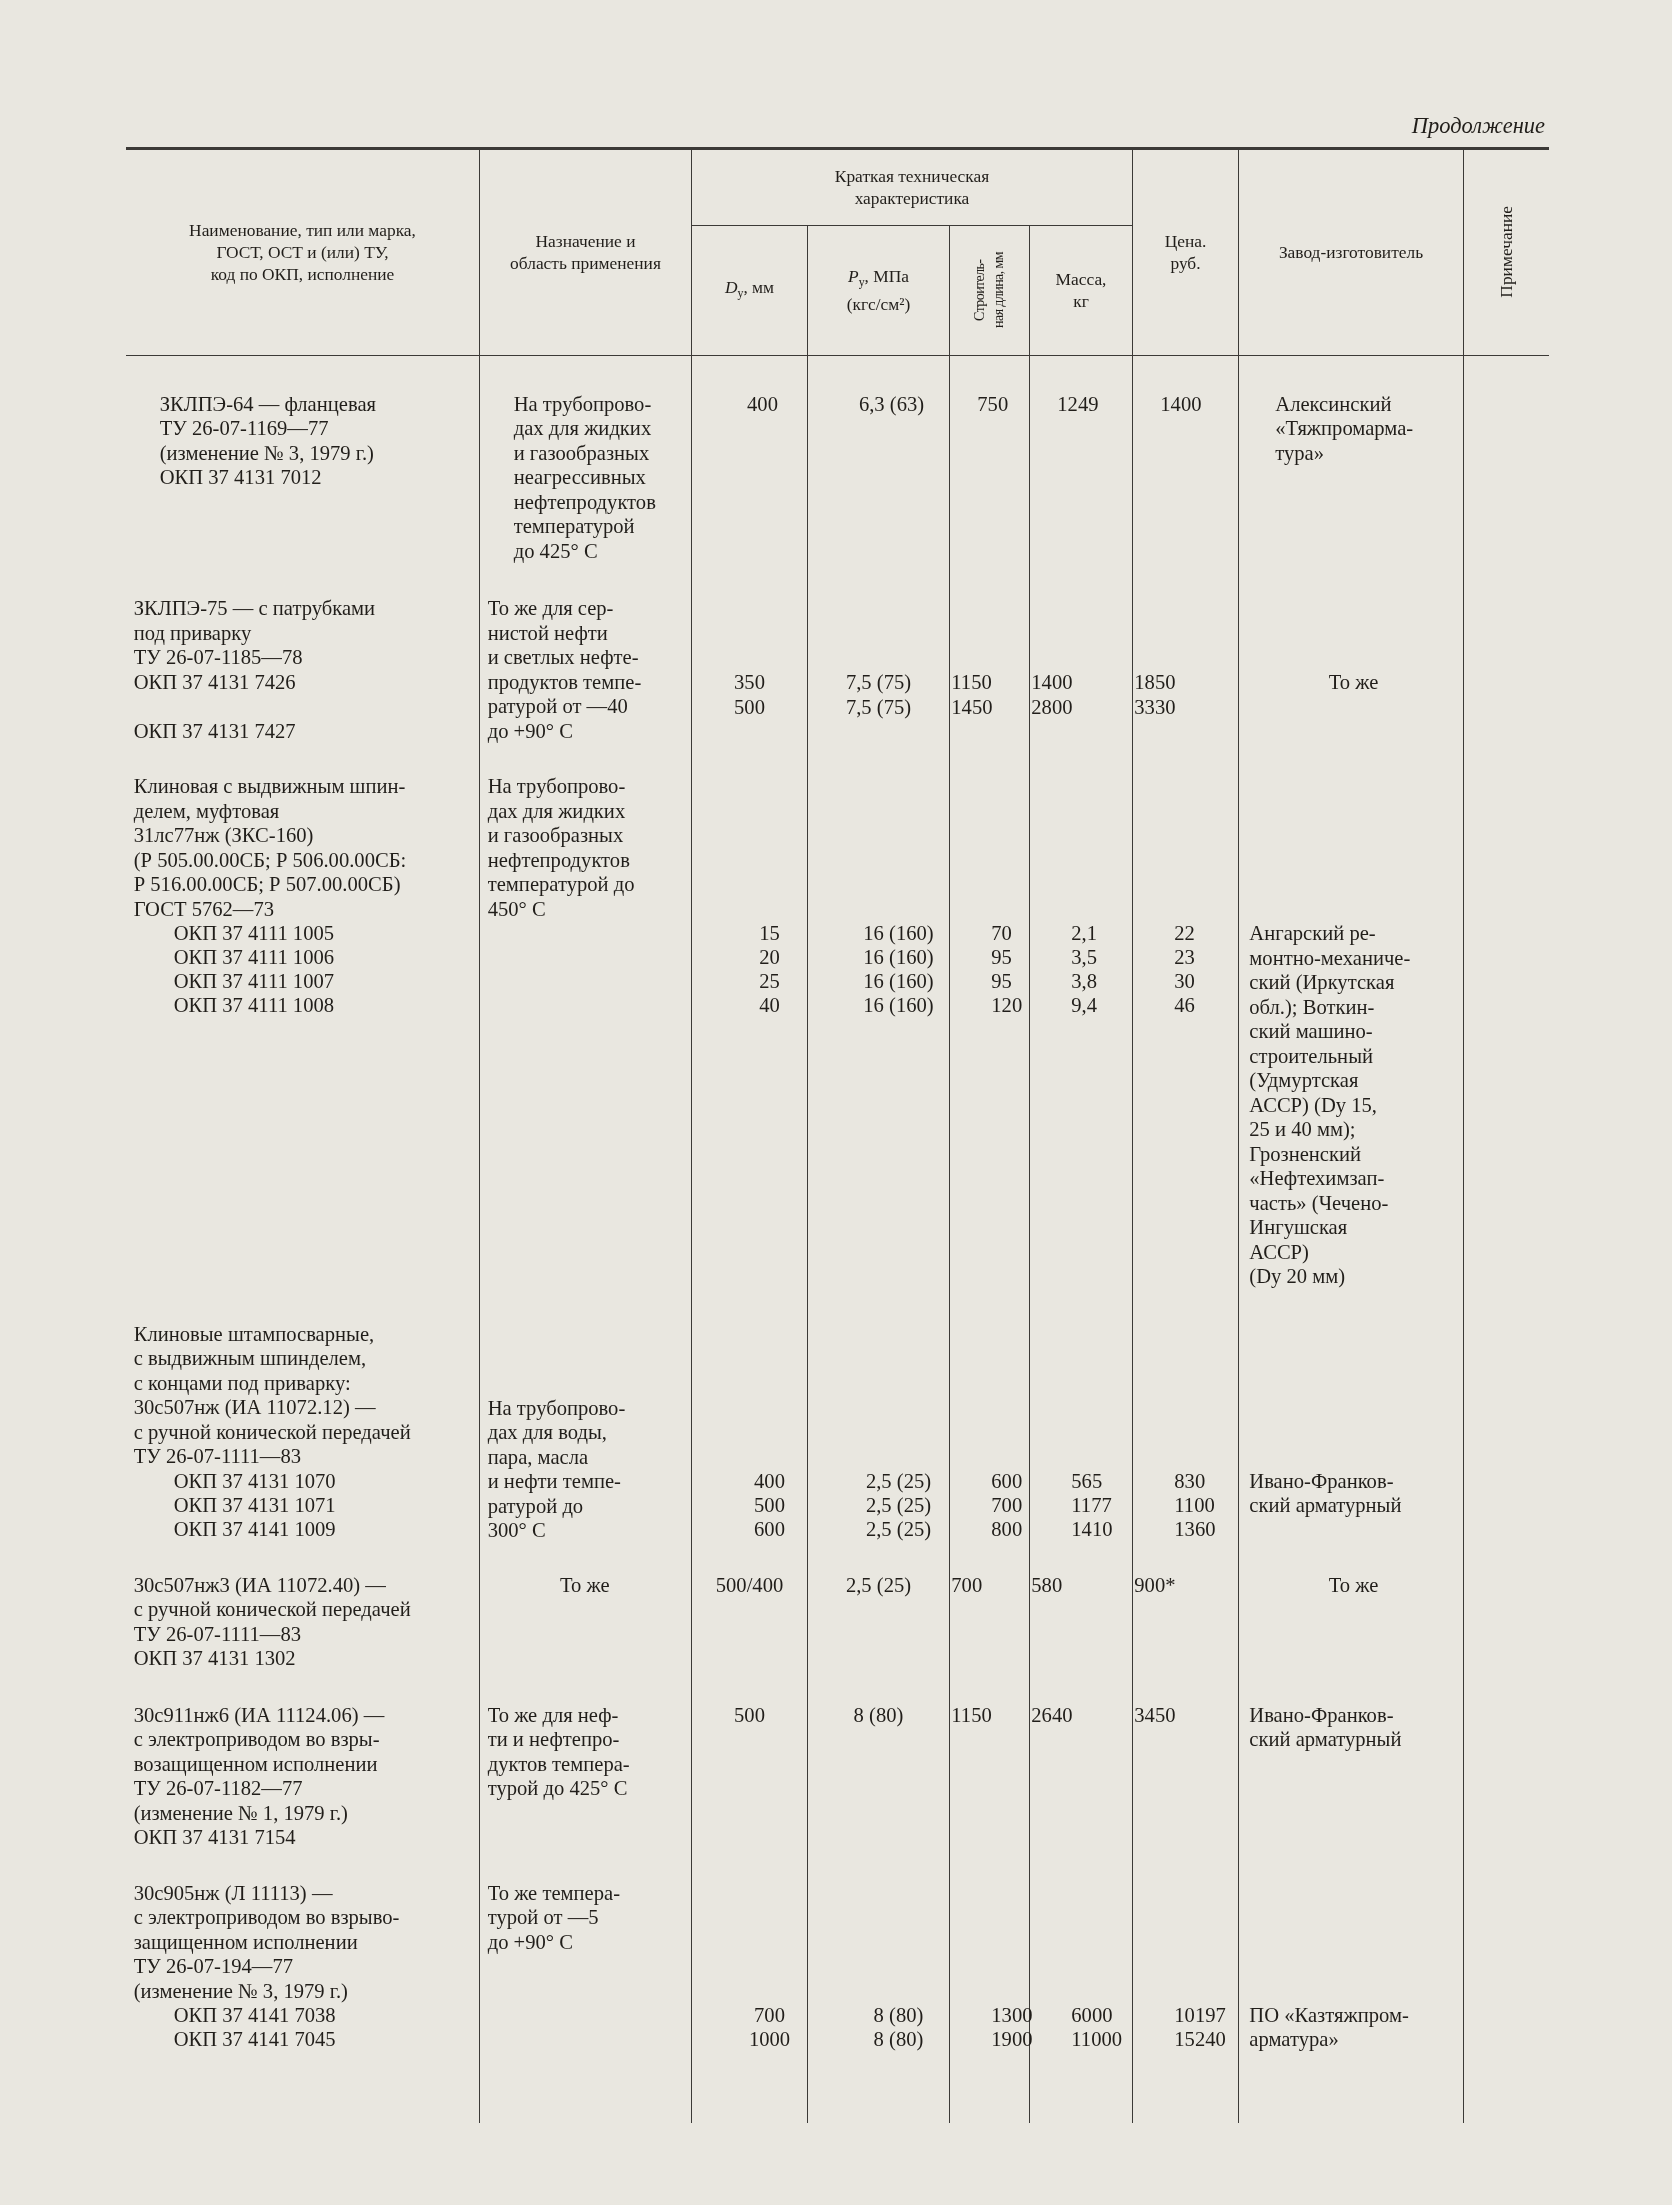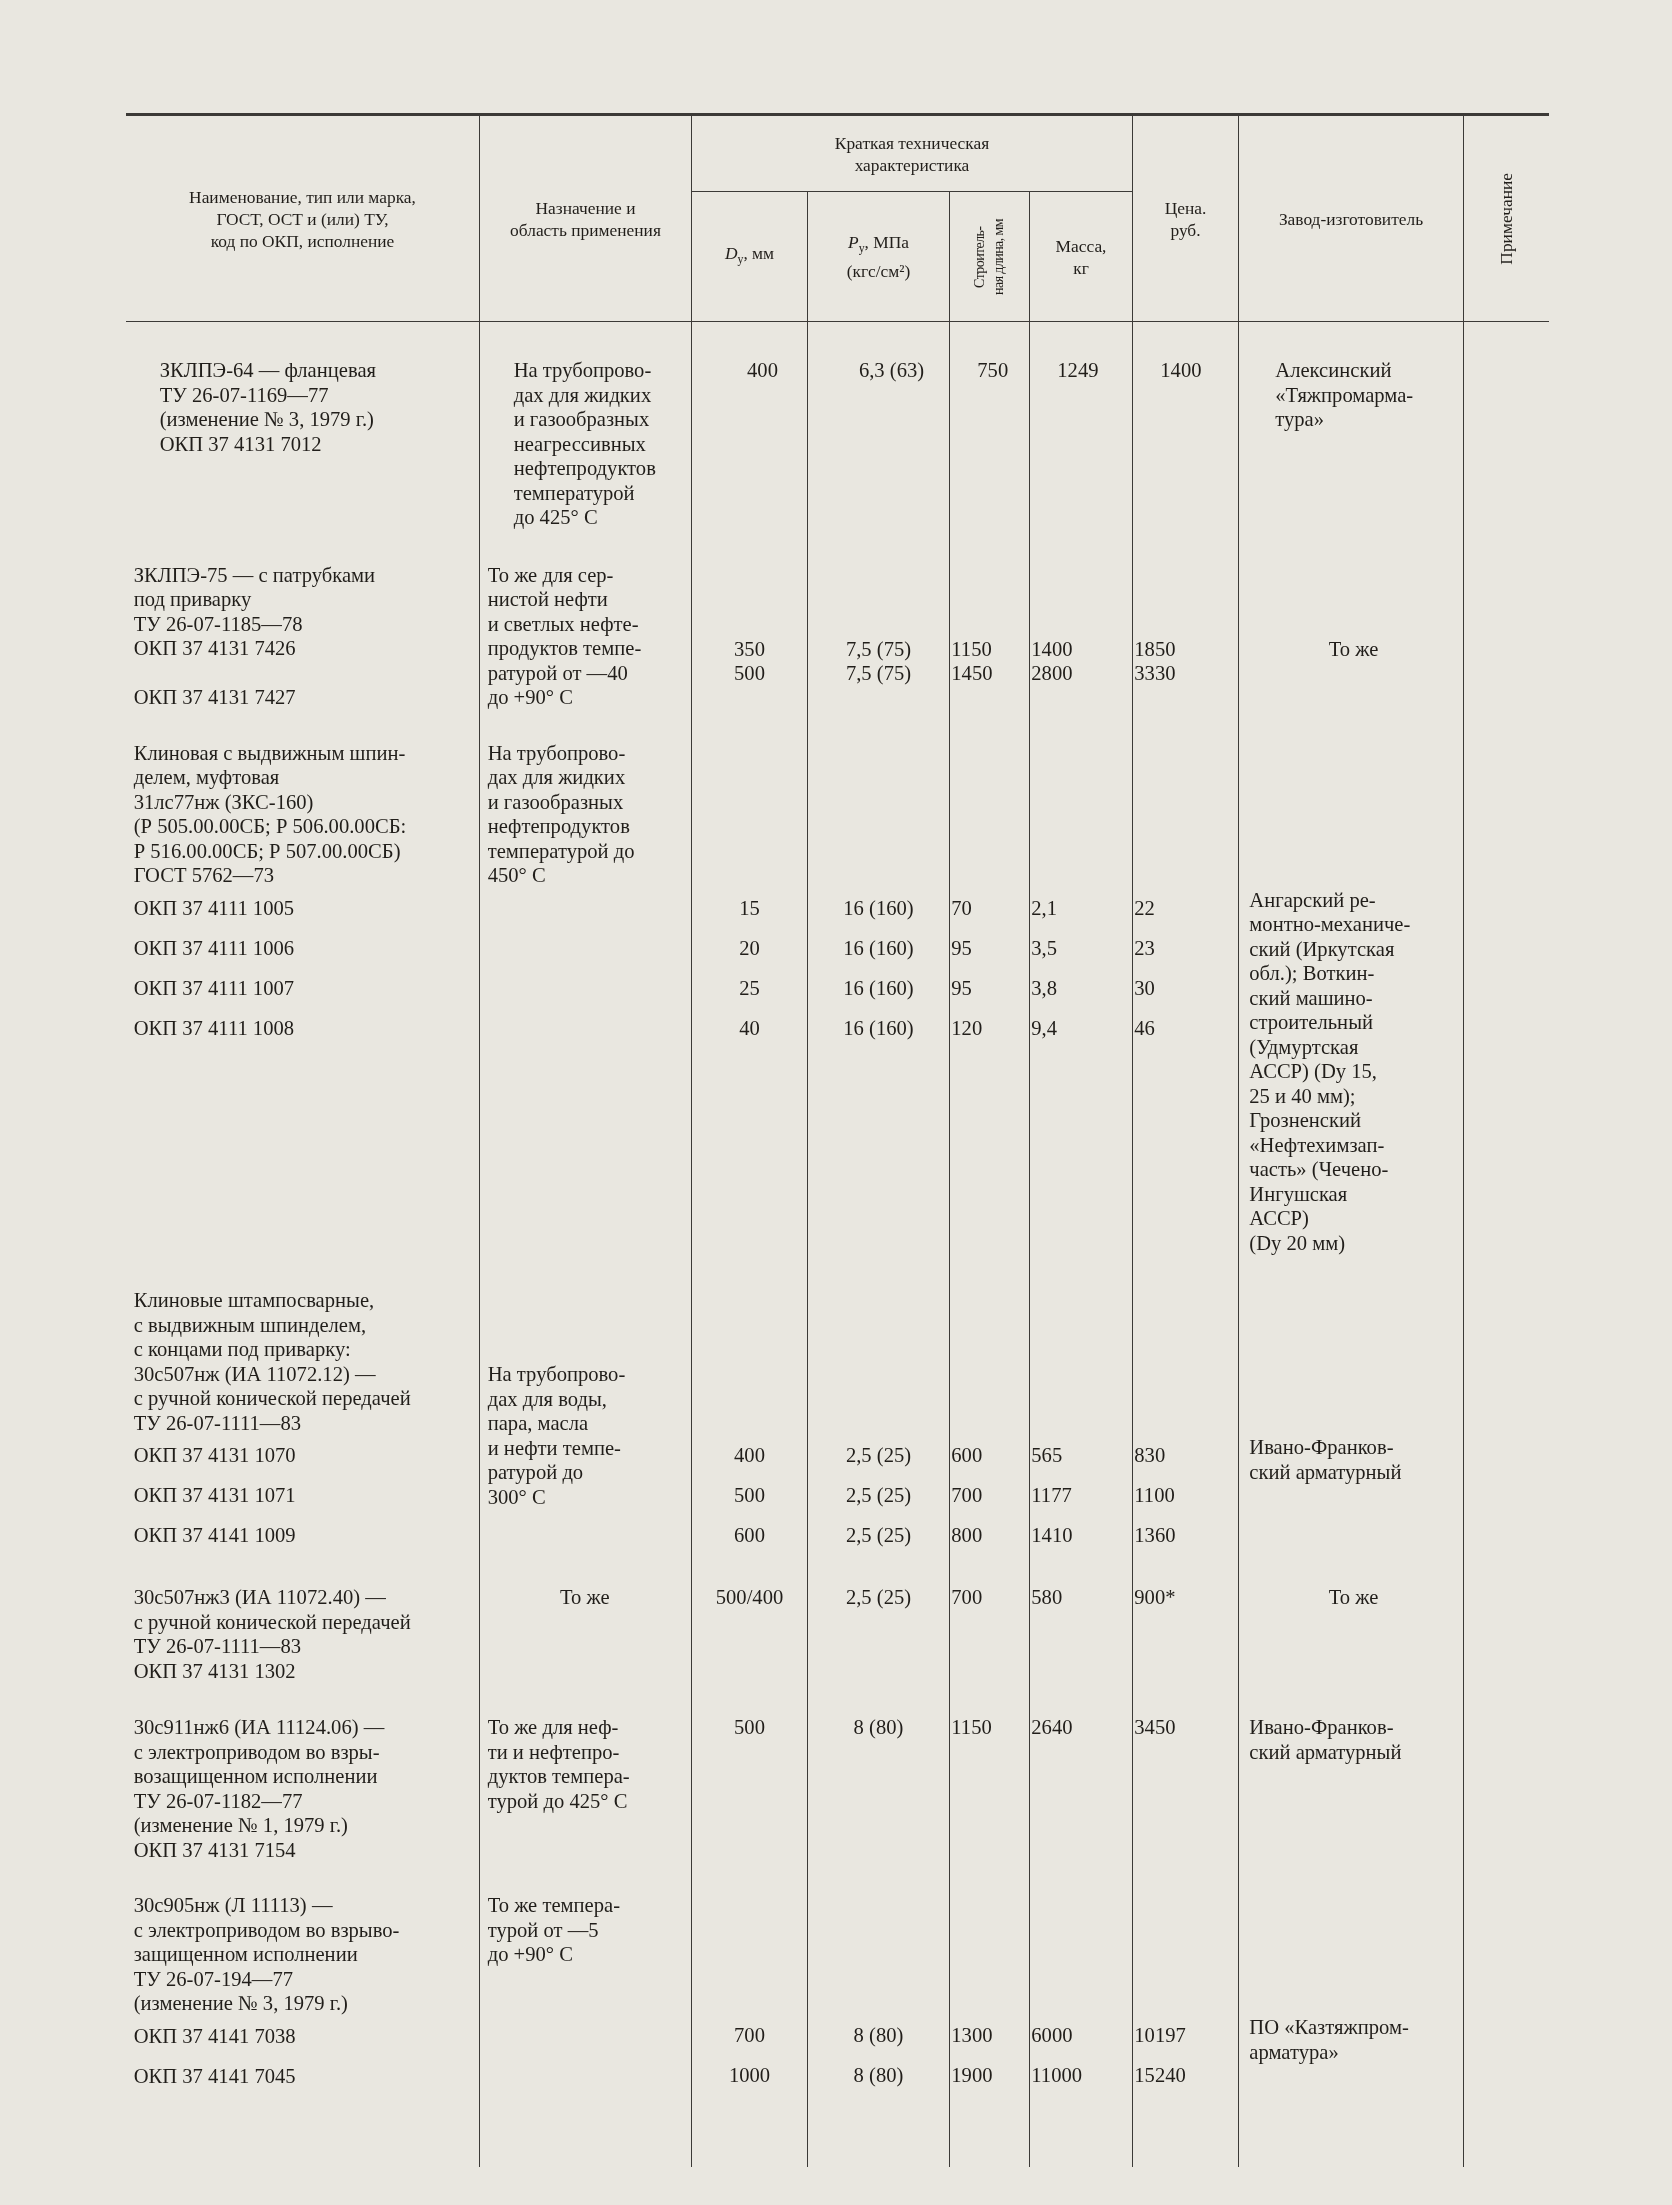--- a/index.html
+++ b/index.html
@@ -60,40 +60,41 @@
   .c {
     border-right: 1.9px solid var(--line);
     font-size: 20.6px; line-height: 24.5px;
     padding-left: 7.7px; padding-right: 9px;
   }
   .trow > .c:last-child { border-right: none; }
   .c.num { padding-left: 1.3px; padding-right: 1.3px; text-align: center; }
   .c.num.rt { text-align: left; padding-right: 15px; }
   .c.factory { padding-left: 10.3px; padding-right: 5.2px; }
   .tc { text-align: center; }
-  .sp, .sp .pre { line-height: 40px; }
+  .sp, .sp .pre { line-height: 24px; margin-left: 40px; }
   
   .r1 .c { padding-top: 36px; margin-left: 26px; }
   .r2 .c { padding-top: 33px; }
   .r2 .c.num, .r2 .c.factory { padding-top: 107px; }
   .r3 .c { padding-top: 31px; }
   .r3 .c.num, .r3 .c.factory { padding-top: 178px; }
   .r4 .c { padding-top: 33px; }
   .r4 .c.purpose { padding-top: 107px; }
   .r4 .c.num, .r4 .c.factory { padding-top: 180px; }
   .r5 .c { padding-top: 30px; }
   .r6 .c { padding-top: 32px; }
   .r7 .c { padding-top: 31px; padding-bottom: 71px; }
   .r7 .c.num, .r7 .c.factory { padding-top: 153px; }
 </style>
 </head>
 <body>
 
 <div class="sheet">
 
+  <div class="continuation">Продолжение</div>
 
   <div class="table">
 
     <div class="thead">
       <div class="hc pre">Наименование, тип или марка,
 ГОСТ, ОСТ и (или) ТУ,
 код по ОКП, исполнение</div>
       <div class="hc pre">Назначение и
 область применения</div>
       <div class="hgroup">

